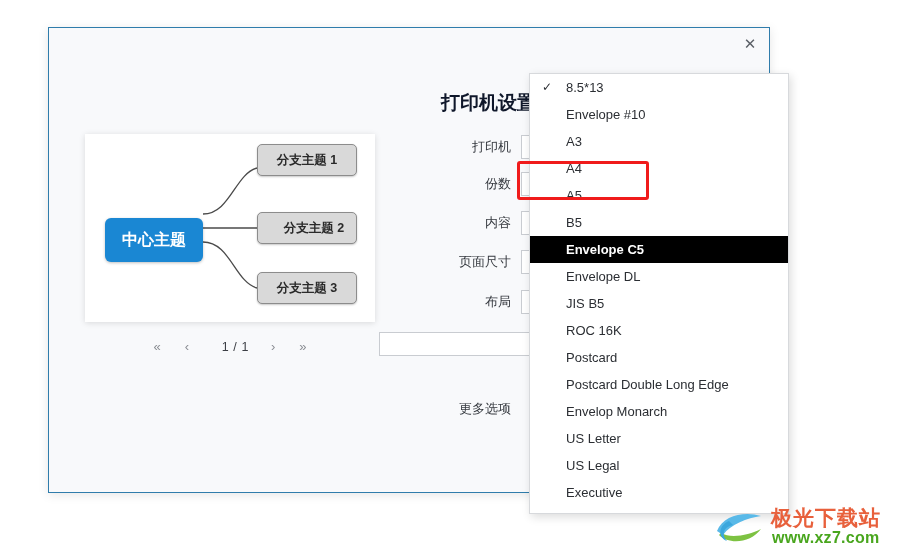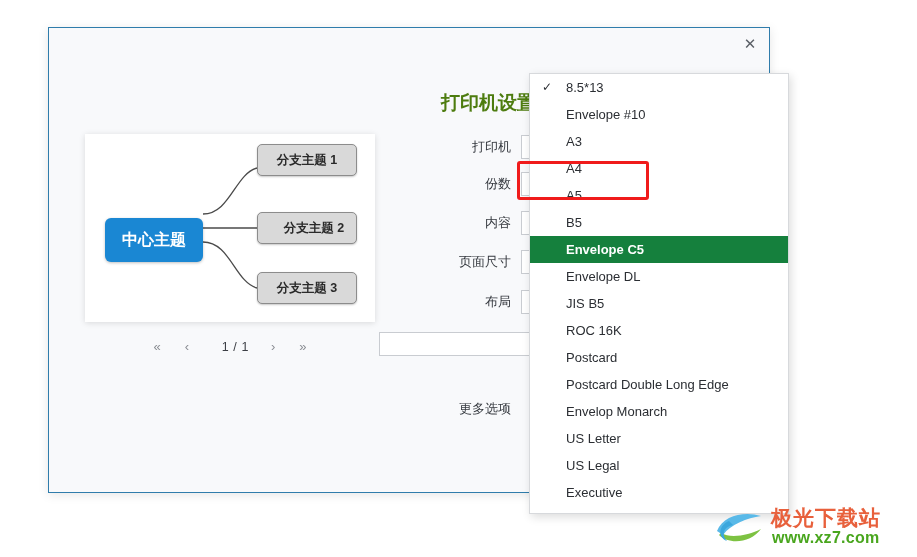--- a/index.html
+++ b/index.html
@@ -132,21 +132,21 @@
     top: 0;
     width: 392px;
     height: 100%;
   }
   #settings-title {
     position: absolute;
     left: 62px;
     top: 62px;
     font-size: 19px;
     font-weight: bold;
-    color: #4d7c0f;
+    color: #0f172a;
     white-space: nowrap;
   }
   .form-row {
     position: absolute;
     left: 0;
     width: 392px;
     height: 26px;
     display: flex;
     align-items: center;
   }
@@ -208,21 +208,21 @@
     display: flex;
     align-items: center;
     font-size: 13px;
     color: #2b2e33;
     padding-left: 36px;
     box-sizing: border-box;
     cursor: default;
     white-space: nowrap;
   }
   .dd-item.selected {
-    background: #15803d;
+    background: #000000;
     color: #ffffff;
     font-weight: bold;
   }
   .dd-check {
     position: absolute;
     left: 12px;
     top: 0;
     height: 27px;
     line-height: 27px;
     font-size: 12px;

